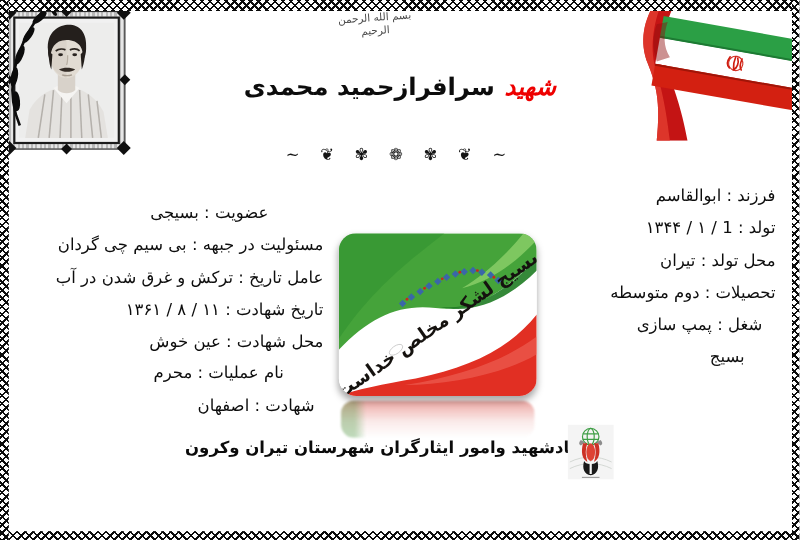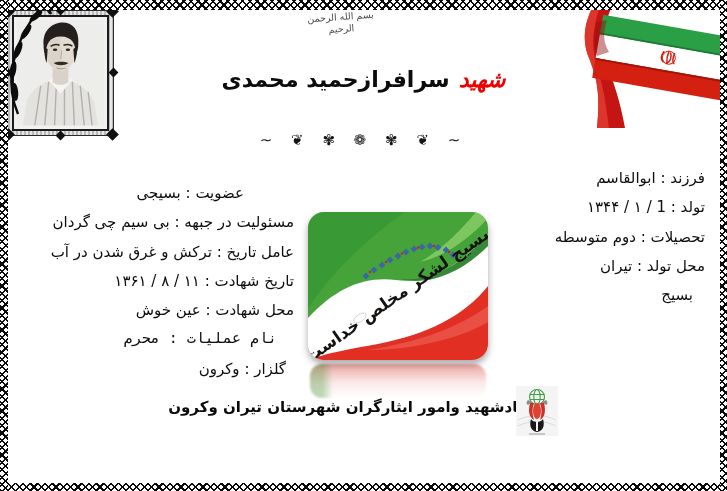--- a/index.html
+++ b/index.html
@@ -66,21 +66,21 @@
     font-size:15px;letter-spacing:7px;z-index:2;
   }
 
   
   .col{position:absolute;direction:rtl;font-size:15px;line-height:29.3px;z-index:2;color:#0d0d0d;}
   .col-right{right:22px;top:164px;width:236px;}
   .col-left{left:16px;top:179px;width:278px;}
   .col-right .row:nth-child(5){margin-right:12px;}
   .col-right .row:nth-child(6){margin-right:28px;}
   .col-left .row:nth-child(1){margin-right:50px;}
-  .col-left .row:nth-child(6){margin-right:17px;font-family:Liberation Mono, monospace;}
+  .col-left .row:nth-child(6){margin-right:36px;}
   .col-left .row:nth-child(7){margin-right:8px;}
 
   
   .basij-logo{
     position:absolute;left:308px;top:212px;width:180px;height:148px;border-radius:16px;
     overflow:hidden;box-shadow:0 4px 7px rgba(0,0,0,.35);z-index:2;background:#fff;
   }
   .basij-logo svg{display:block;width:100%;height:100%;}
   .logo-reflection{
     position:absolute;left:310px;top:364px;width:176px;height:34px;border-radius:12px;
@@ -182,33 +182,34 @@
 
   <div class="title">
     <span class="t-red">شهید</span><span class="t-name">سرافرازحمید محمدی</span>
   </div>
 
   <div class="divider">∼ ❦ ✾ ❁ ✾ ❦ ∼</div>
 
   <div class="col col-right">
     <div class="row">فرزند :  ابوالقاسم</div>
     <div class="row">تولد : 1 / ۱ / ۱۳۴۴</div>
+    <div class="row">محل تولد :  تیران</div>
     <div class="row">تحصیلات : دوم متوسطه</div>
-    <div class="row">محل تولد :  تیران</div>
+    <div class="row">شغل : پمپ سازی</div>
     <div class="row">بسیج</div>
   </div>
 
   <div class="col col-left">
     <div class="row">عضویت : بسیجی</div>
     <div class="row">مسئولیت در جبهه : بی سیم چی گردان</div>
     <div class="row">عامل تاریخ : ترکش و غرق شدن در آب</div>
     <div class="row">تاریخ شهادت : ۱۱ / ۸ / ۱۳۶۱</div>
     <div class="row">محل شهادت :  عین خوش</div>
     <div class="row">نام عملیات :  محرم</div>
-    <div class="row">گلزار :  وکرون</div>
+    <div class="row">شهادت :  اصفهان</div>
   </div>
 
   <div class="basij-logo">
     <svg viewBox="0 0 180 148" aria-hidden="true">
       <rect x="0" y="0" width="180" height="148" rx="16" fill="#ffffff"></rect>
       <path d="M0,0 H180 V22 C148,58 118,72 88,68 C56,64 28,76 0,106 Z" fill="#45a33a"></path>
       <path d="M0,0 H96 C60,28 30,52 0,96 Z" fill="#2e8f2e" opacity="0.5"></path>
       <path d="M180,22 C150,56 122,70 92,67 C120,74 152,62 180,34 Z" fill="#1f7c24" opacity="0.9"></path>
       <path d="M168,0 C150,22 132,38 112,50 C138,44 162,26 180,6 L180,0 Z" fill="#8ccf6a" opacity="0.8"></path>
       <path d="M180,74 C156,104 120,122 70,132 C40,137 16,142 0,148 H180 Z" fill="#e12f23"></path>

